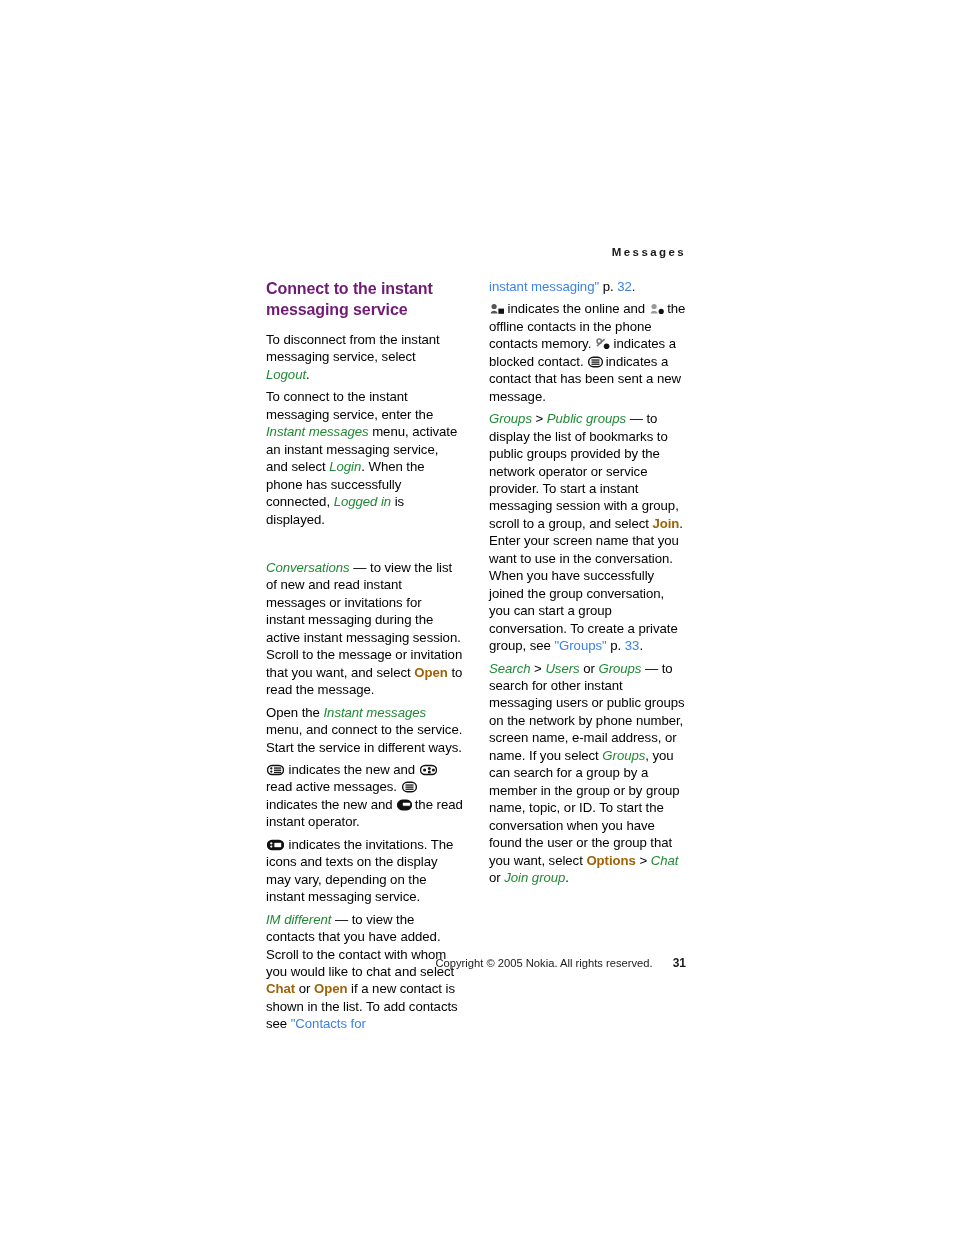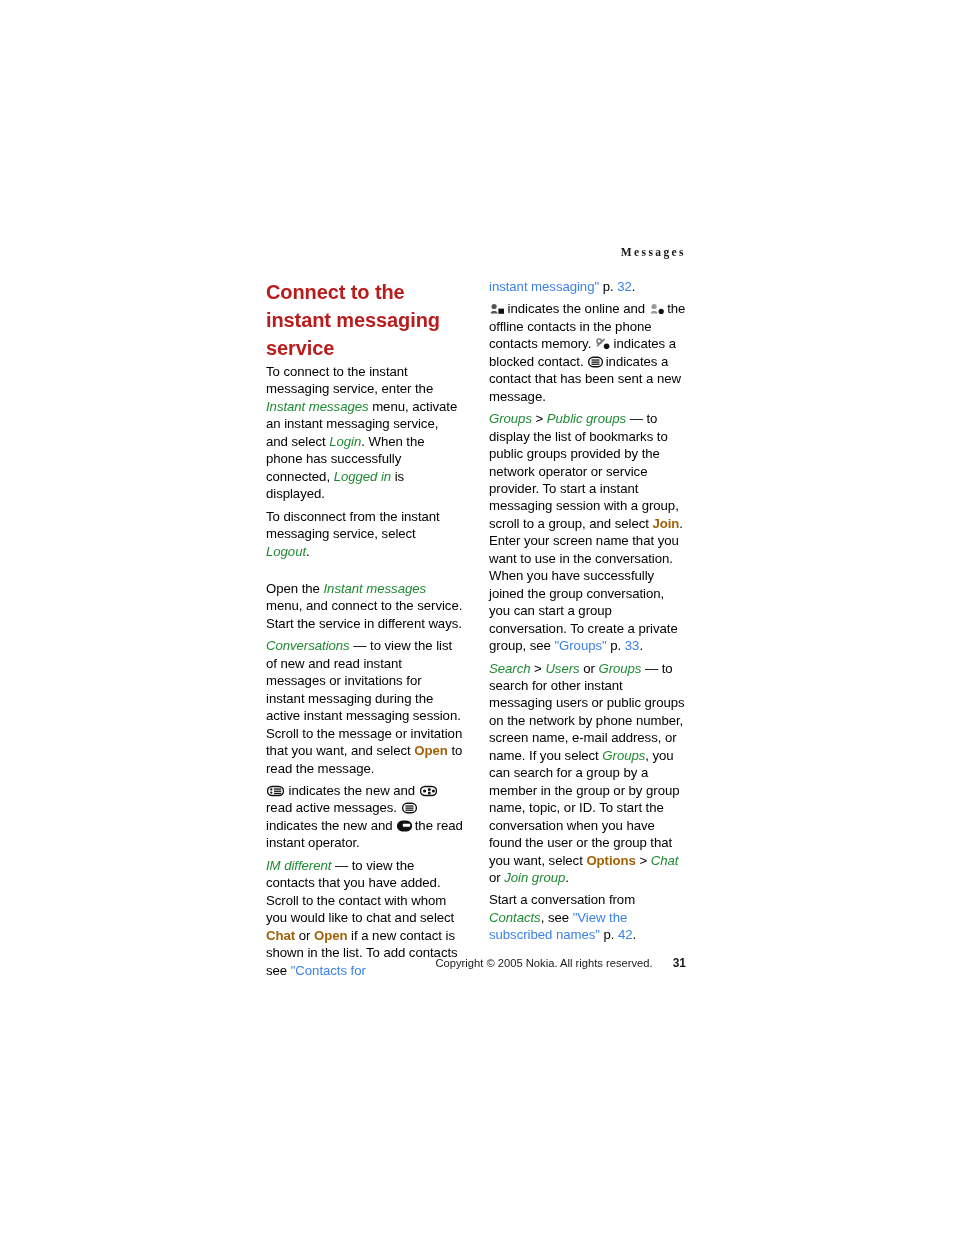--- a/index.html
+++ b/index.html
@@ -27,44 +27,43 @@
   .running-header {
     position: absolute;
     left: 0;
     top: 246px;
     width: 686px;
     text-align: right;
     font-size: 11.5px;
     font-weight: bold;
     letter-spacing: 2.4px;
     color: #1a1a1a;
-    font-family: Liberation Serif, serif;
   }
 
   
   .columns {
     position: absolute;
     left: 266px;
     top: 278px;
     width: 420px;
     height: 660px;
   }
   .col {
     position: absolute;
     top: 0;
     width: 197px;
   }
   .col-left  { left: 0px; }
   .col-right { left: 223px; }
 
   h2.section-heading {
-    font-size: 20px;
-    line-height: 28px;
-    font-weight: bold;
-    color: #b91c1c;
+    font-size: 16px;
+    line-height: 21px;
+    font-weight: bold;
+    color: #701a75;
     margin: 0 0 1px 0;
     letter-spacing: -0.1px;
   }
   .spacer-before-heading { height: 20px; }
 
   p.para {
     font-size: 13.2px;
     line-height: 17.45px;
     margin: 0 0 0 0;
     color: #000000;
@@ -124,30 +123,30 @@
 <div class="page">
 
   <div class="running-header">Messages</div>
 
   <div class="columns">
 
     <div class="col col-left">
 
       <h2 class="section-heading">Connect to the instant messaging service</h2>
 
+      <p class="para gap"><span>To disconnect from the instant messaging service, select </span><span class="it-green">Logout</span><span>.</span></p>
+
       <p class="para"><span>To connect to the instant messaging service, enter the </span><span class="it-green">Instant messages</span><span> menu, activate an instant messaging service, and select </span><span class="it-green">Login</span><span>. When the phone has successfully connected, </span><span class="it-green">Logged in</span><span> is displayed.</span></p>
 
-      <p class="para gap"><span>To disconnect from the instant messaging service, select </span><span class="it-green">Logout</span><span>.</span></p>
-
       <div class="spacer-before-heading"></div>
 
 
+      <p class="para gap"><span class="it-green">Conversations</span><span> — to view the list of new and read instant messages or invitations for instant messaging during the active instant messaging session. Scroll to the message or invitation that you want, and select </span><span class="bold-green">Open</span><span> to read the message.</span></p>
+
       <p class="para"><span>Open the </span><span class="it-green">Instant messages</span><span> menu, and connect to the service. Start the service in different ways.</span></p>
-
-      <p class="para gap"><span class="it-green">Conversations</span><span> — to view the list of new and read instant messages or invitations for instant messaging during the active instant messaging session. Scroll to the message or invitation that you want, and select </span><span class="bold-green">Open</span><span> to read the message.</span></p>
 
       <p class="para"><span class="icon"><svg width="17" height="12" viewBox="0 0 17 12">
               <rect x="0.5" y="1.5" width="16" height="9" rx="4.5" ry="4.5" fill="#fff" stroke="#111" stroke-width="1.4"></rect>
               <circle cx="4.3" cy="4.4" r="1.15" fill="#111"></circle>
               <circle cx="4.3" cy="7.6" r="1.15" fill="#111"></circle>
               <rect x="7" y="3.4" width="7.2" height="1.3" fill="#111"></rect>
               <rect x="7" y="5.6" width="7.2" height="1.3" fill="#111"></rect>
               <rect x="7" y="7.8" width="7.2" height="1.3" fill="#111"></rect>
             </svg></span><span> indicates the new and </span><span class="icon"><svg width="17" height="12" viewBox="0 0 17 12">
               <rect x="0.5" y="1.5" width="16" height="9" rx="4.5" ry="4.5" fill="#fff" stroke="#111" stroke-width="1.4"></rect>
@@ -158,20 +157,26 @@
             </svg></span><span> read active messages. </span><span class="icon sq"><svg width="15" height="12" viewBox="0 0 15 12">
               <rect x="0.6" y="1.3" width="13.8" height="9.4" rx="4.7" ry="4.7" fill="#fff" stroke="#111" stroke-width="1.4"></rect>
               <rect x="3.5" y="3.4" width="8" height="1.25" fill="#111"></rect>
               <rect x="3.5" y="5.5" width="8" height="1.25" fill="#111"></rect>
               <rect x="3.5" y="7.6" width="8" height="1.25" fill="#111"></rect>
             </svg></span><span> indicates the new and </span><span class="icon sq"><svg width="15" height="12" viewBox="0 0 15 12">
               <rect x="0.6" y="1.3" width="13.8" height="9.4" rx="4.7" ry="4.7" fill="#111" stroke="#111" stroke-width="1.4"></rect>
               <rect x="5.2" y="3.1" width="8.6" height="4.2" rx="1" fill="#fff" stroke="#111" stroke-width="1.1"></rect>
             </svg></span><span> the read instant operator.</span></p>
 
+      <p class="para"><span class="icon"><svg width="17" height="12" viewBox="0 0 17 12">
+              <rect x="0.5" y="1.5" width="16" height="9" rx="4.5" ry="4.5" fill="#111" stroke="#111" stroke-width="1.4"></rect>
+              <circle cx="4.3" cy="4.4" r="1.15" fill="#fff"></circle>
+              <circle cx="4.3" cy="7.6" r="1.15" fill="#fff"></circle>
+              <rect x="6.8" y="3.2" width="8" height="5.6" rx="1" fill="#fff" stroke="#111" stroke-width="1.1"></rect>
+            </svg></span><span> indicates the invitations. The icons and texts on the display may vary, depending on the instant messaging service.</span></p>
 
       <p class="para gap"><span class="it-green">IM different</span><span> — to view the contacts that you have added. Scroll to the contact with whom you would like to chat and select </span><span class="bold-green">Chat</span><span> or </span><span class="bold-green">Open</span><span> if a new contact is shown in the list. To add contacts see </span><span class="link">"Contacts for</span></p>
 
     </div>
 
     <div class="col col-right">
 
       <p class="para"><span class="link">instant messaging"</span><span> p. </span><span class="link">32</span><span>.</span></p>
 
       <p class="para"><span class="icon sq"><svg width="15" height="12" viewBox="0 0 15 12">
@@ -190,21 +195,20 @@
               <rect x="0.6" y="1.3" width="13.8" height="9.4" rx="4.7" ry="4.7" fill="#fff" stroke="#111" stroke-width="1.4"></rect>
               <rect x="3.5" y="3.4" width="8" height="1.25" fill="#111"></rect>
               <rect x="3.5" y="5.5" width="8" height="1.25" fill="#111"></rect>
               <rect x="3.5" y="7.6" width="8" height="1.25" fill="#111"></rect>
             </svg></span><span> indicates a contact that has been sent a new message.</span></p>
 
       <p class="para gap"><span class="it-green">Groups</span><span class="plain-sep"> &gt; </span><span class="it-green">Public groups</span><span> — to display the list of bookmarks to public groups provided by the network operator or service provider. To start a instant messaging session with a group, scroll to a group, and select </span><span class="bold-green">Join</span><span>. Enter your screen name that you want to use in the conversation. When you have successfully joined the group conversation, you can start a group conversation. To create a private group, see </span><span class="link">"Groups"</span><span> p. </span><span class="link">33</span><span>.</span></p>
 
       <p class="para gap"><span class="it-green">Search</span><span class="plain-sep"> &gt; </span><span class="it-green">Users</span><span> or </span><span class="it-green">Groups</span><span> — to search for other instant messaging users or public groups on the network by phone number, screen name, e-mail address, or name. If you select </span><span class="it-green">Groups</span><span>, you can search for a group by a member in the group or by group name, topic, or ID. To start the conversation when you have found the user or the group that you want, select </span><span class="bold-green">Options</span><span> &gt; </span><span class="it-green">Chat</span><span> or </span><span class="it-green">Join group</span><span>.</span></p>
 
-      <p class="para"><span>Start a conversation from </span><span class="it-green">Contacts</span><span>, see </span><span class="link">"View the subscribed names"</span><span> p. </span><span class="link">42</span><span>.</span></p>
 
     </div>
 
   </div>
 
   <div class="footer">
     <span class="copy">Copyright © 2005 Nokia. All rights reserved.</span><span class="pageno">31</span>
   </div>
 
 </div>

